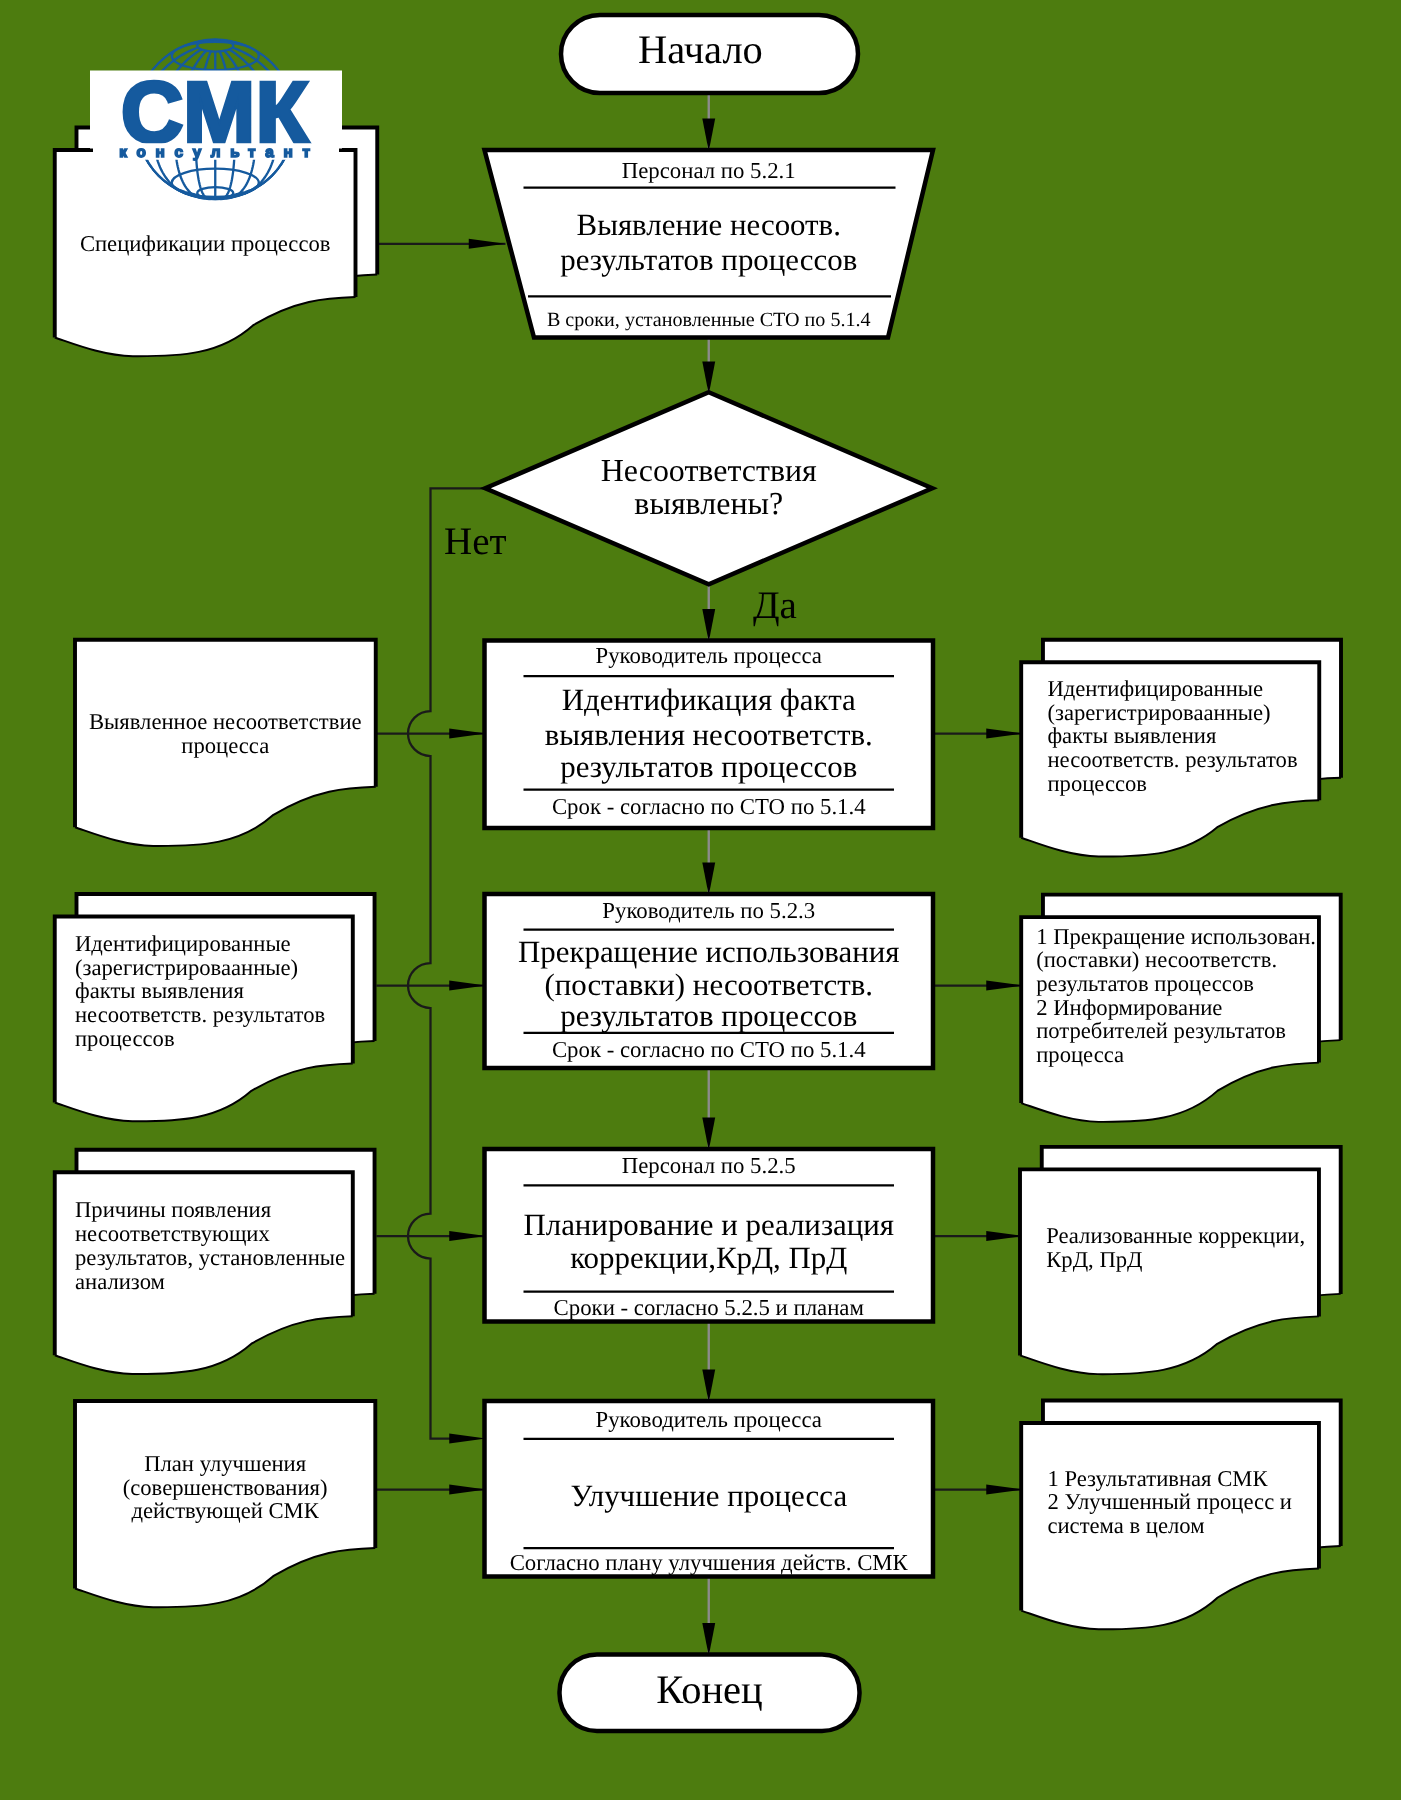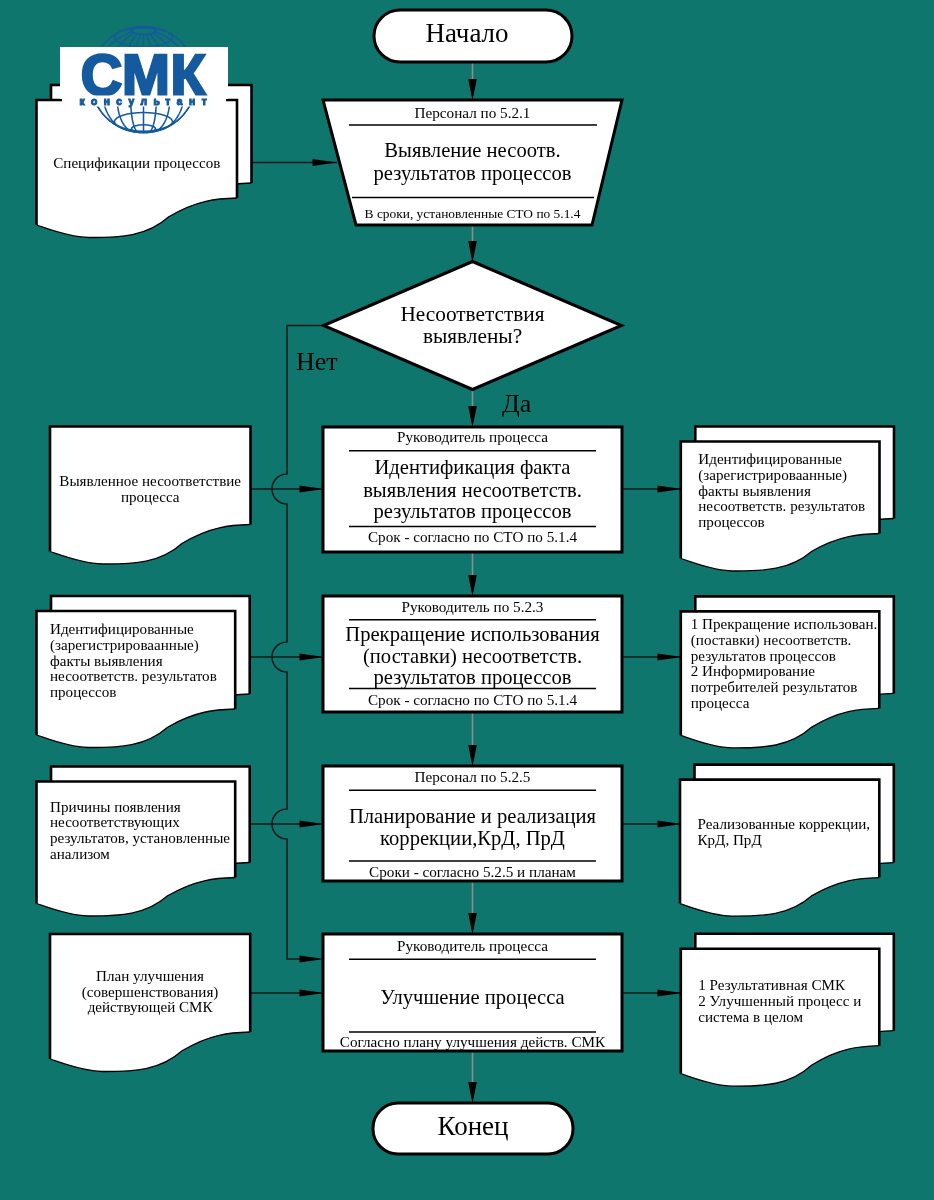--- a/index.html
+++ b/index.html
@@ -1,17 +1,17 @@
 <!DOCTYPE html>
 <html><head>
 <meta charset="utf-8">
 <style>
   html,body{margin:0;padding:0;background:#fff;}
   body{width:934px;height:1200px;overflow:hidden;}
-  #stage{position:relative;width:934px;height:1200px;background:#0f766e;overflow:hidden;}
+  #stage{position:relative;width:934px;height:1200px;background:#4d7c0f;overflow:hidden;}
   svg#diagram{position:absolute;left:0;top:0;width:934px;height:1200px;}
   .shape{fill:#fff;stroke:#000;stroke-width:3;stroke-linejoin:miter;}
   .doc-fill{fill:#fff;stroke:none;}
   .doc-frame{fill:none;stroke:#000;stroke-width:2.6;stroke-linejoin:miter;}
   .doc-wave{fill:none;stroke:#000;stroke-width:1.3;}
   .conn{stroke:#1a1a1a;stroke-width:1.5;fill:none;}
   .conn-v{stroke:#8c8c8c;stroke-width:1.6;fill:none;}
   .head{fill:#000;stroke:none;}
   .divider{stroke:#000;stroke-width:1.5;}
   text{font-family:"Liberation Serif",serif;fill:#000;}

